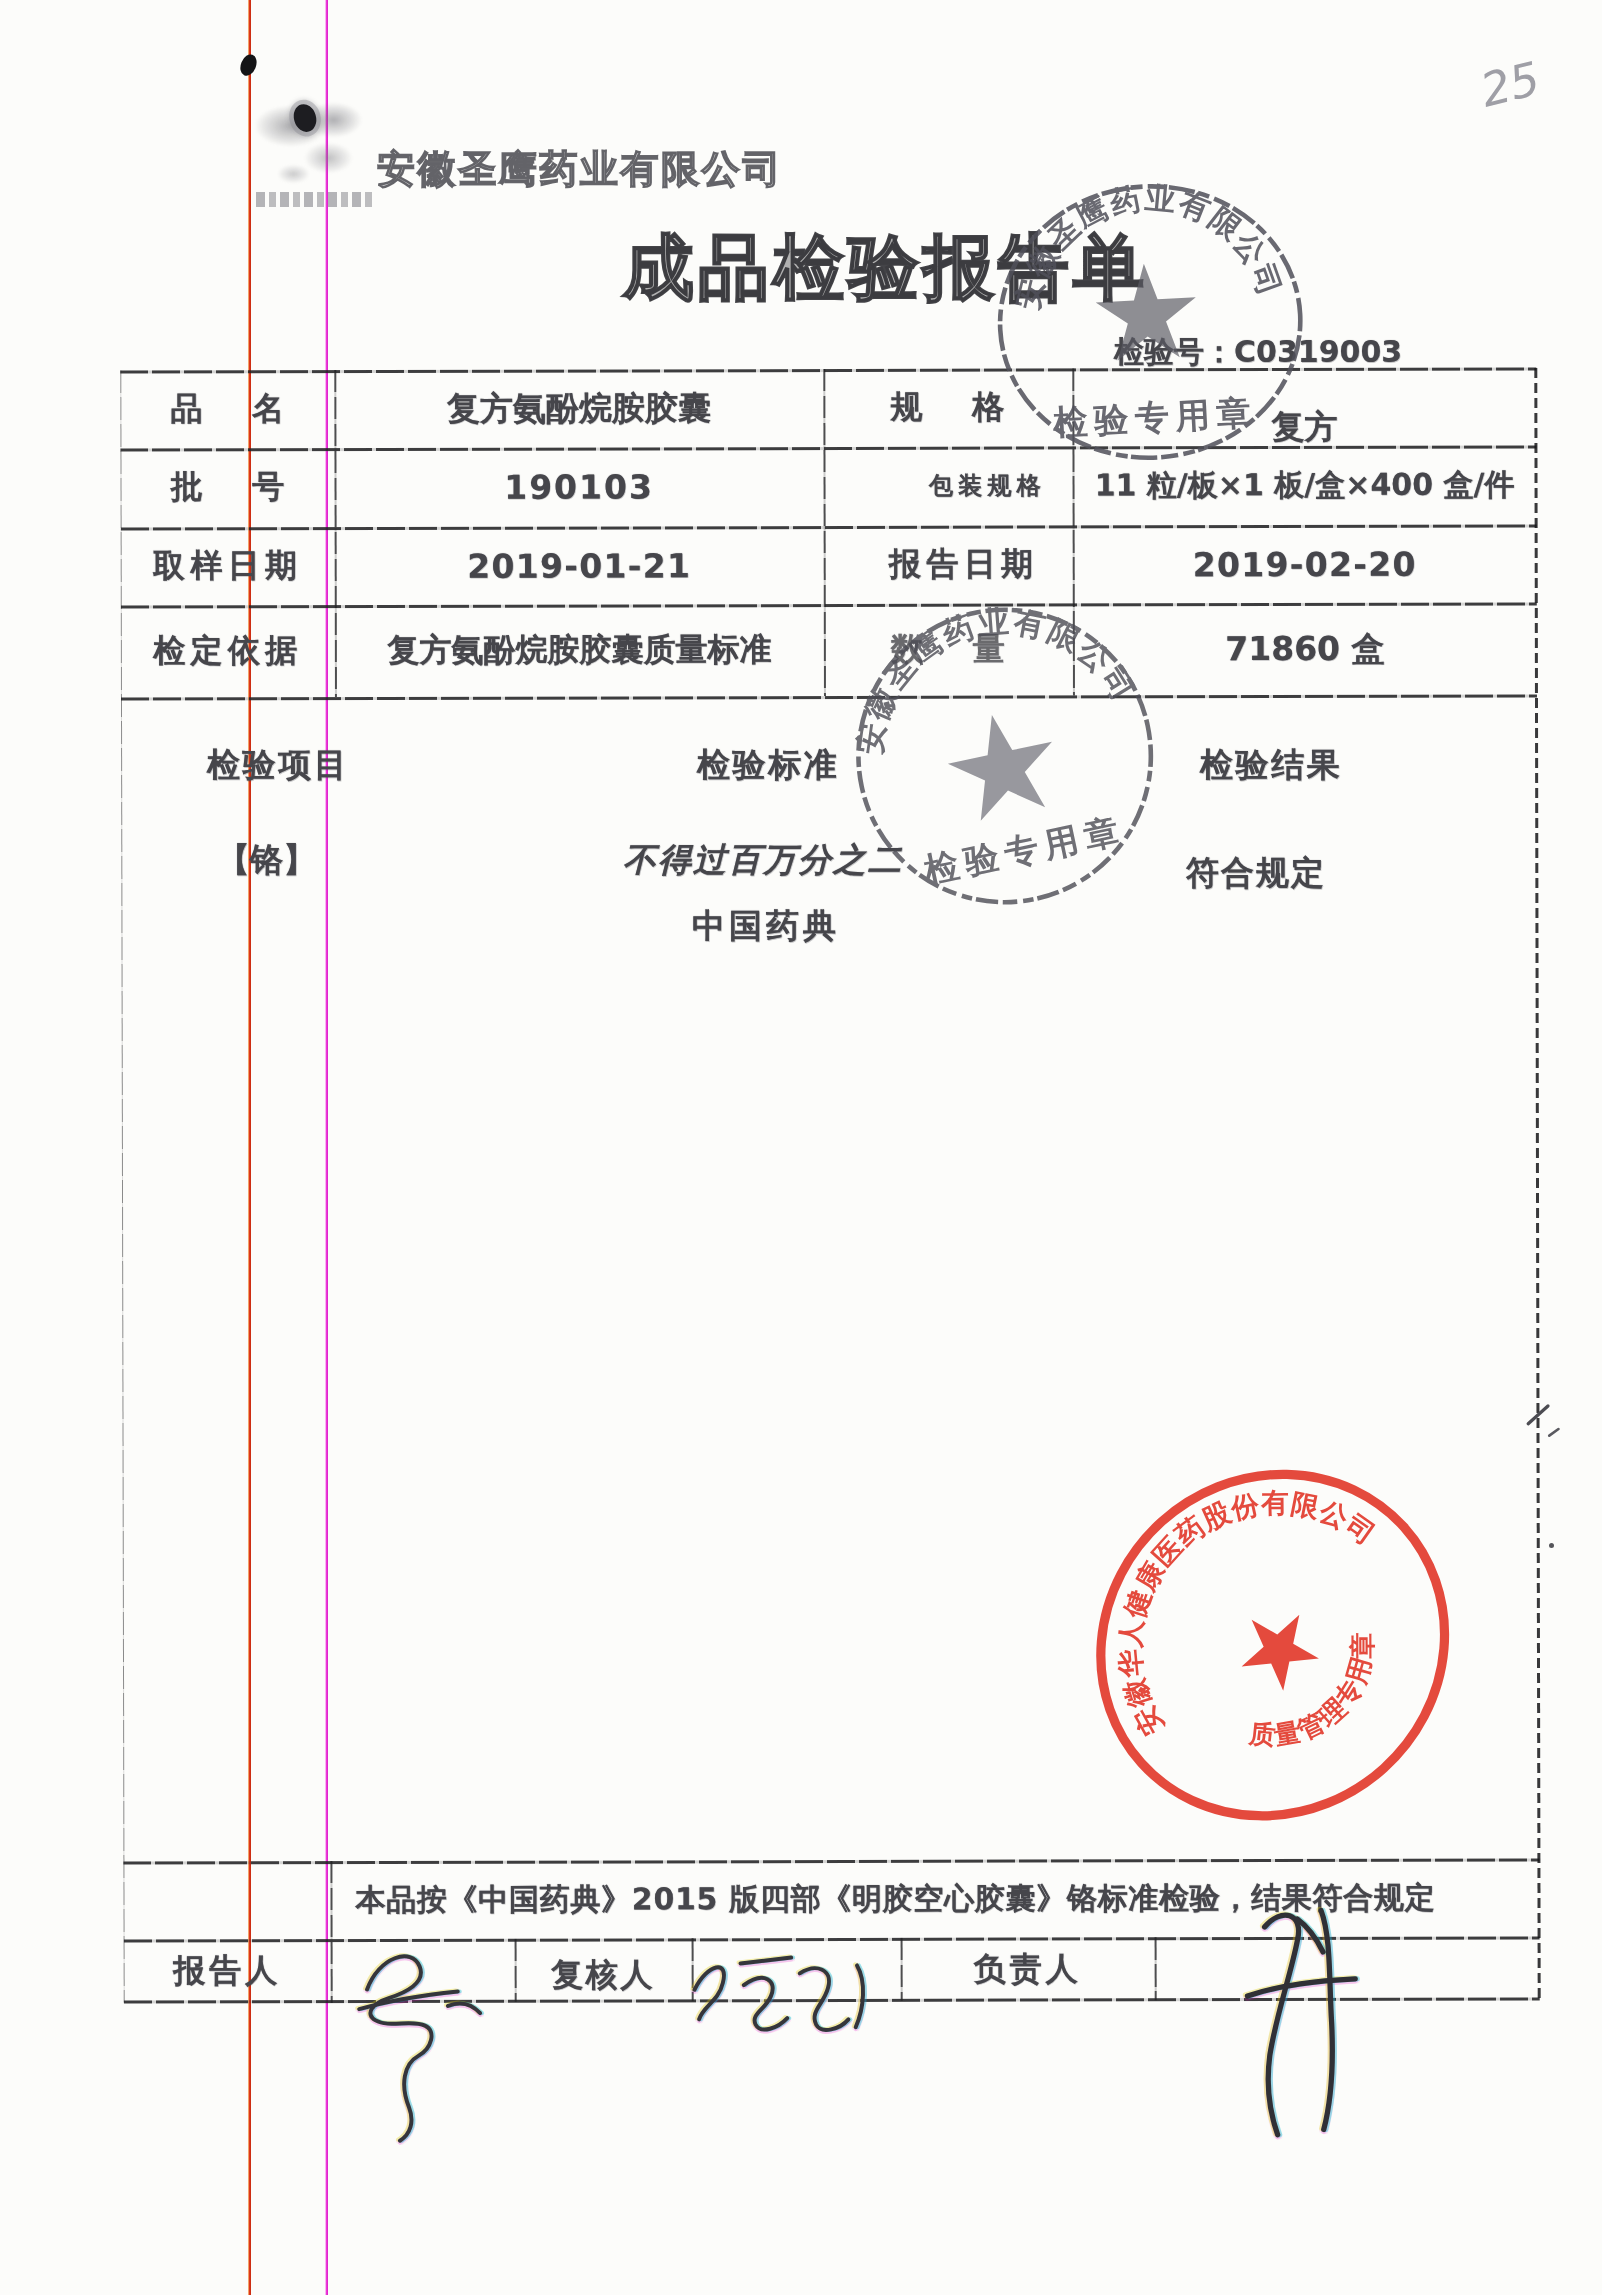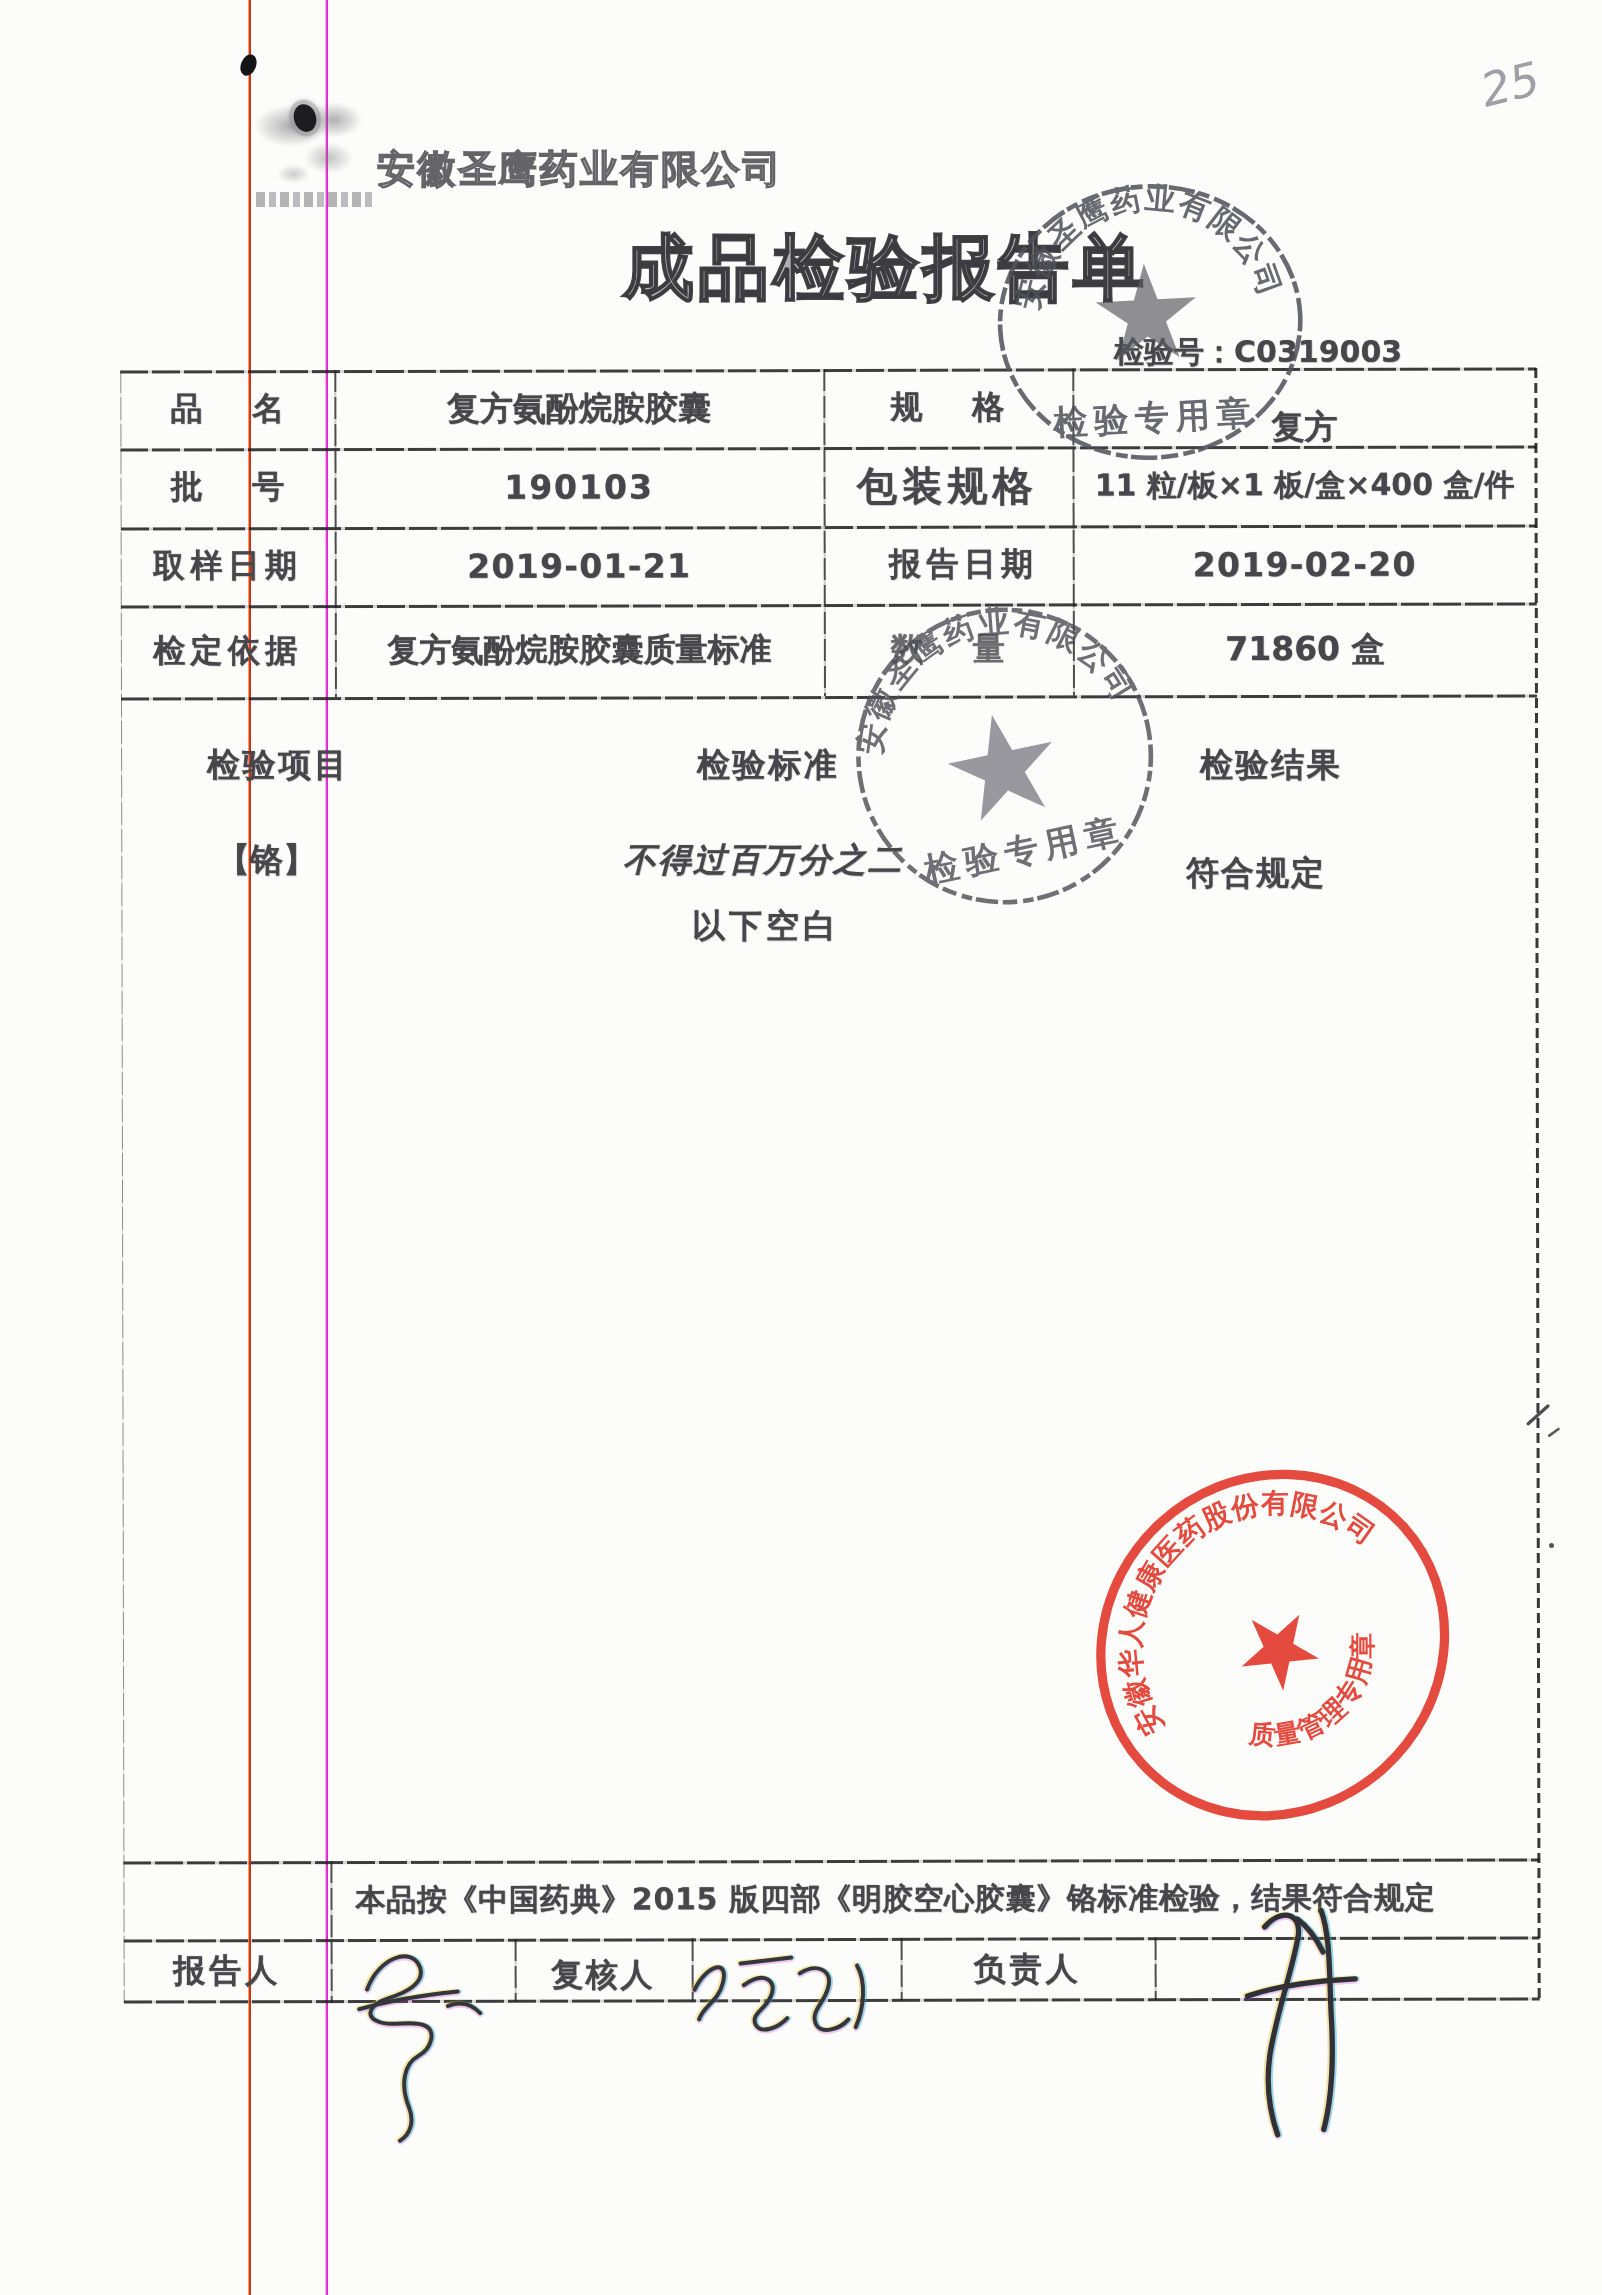--- a/index.html
+++ b/index.html
@@ -87,21 +87,21 @@
     <div class="vl" style="left:777px;top:1569px;height:63px;"></div>
     <div class="vl" style="left:1031px;top:1569px;height:63px;"></div>
 
     <div class="cell fx w2" style="left:0;top:0;width:214px;height:78px;font-size:32px;">品名</div>
     <div class="cell fx" style="left:214px;top:0;width:489px;height:78px;font-size:33px;">复方氨酚烷胺胶囊</div>
     <div class="cell fx w2" style="left:703px;top:0;width:248px;height:78px;font-size:32px;">规格</div>
     <div class="cell fx" style="left:952px;top:0;width:464px;height:78px;font-size:33px;margin-top:20px;">复方</div>
 
     <div class="cell fx w2" style="left:0;top:78px;width:214px;height:78px;font-size:32px;">批号</div>
     <div class="cell fx" style="left:214px;top:78px;width:489px;height:78px;font-size:33px;letter-spacing:2px;">190103</div>
-    <div class="cell fx w4" style="left:703px;top:78px;width:248px;height:78px;font-size:40px;">包装规格</div>
+    <div class="cell fx w4" style="left:743px;top:78px;width:248px;height:78px;font-size:24px;">包装规格</div>
     <div class="cell fx" style="left:952px;top:78px;width:464px;height:78px;font-size:30px;">11 粒/板×1 板/盒×400 盒/件</div>
 
     <div class="cell fx w4" style="left:0;top:157px;width:214px;height:78px;font-size:32px;border-radius:25px;">取样日期</div>
     <div class="cell fx" style="left:214px;top:157px;width:489px;height:78px;font-size:33px;letter-spacing:1.3px;">2019-01-21</div>
     <div class="cell fx w4" style="left:703px;top:157px;width:280px;height:78px;font-size:32px;">报告日期</div>
     <div class="cell fx" style="left:952px;top:157px;width:464px;height:78px;font-size:33px;letter-spacing:1.3px;">2019-02-20</div>
 
     <div class="cell fx w4" style="left:0;top:235px;width:214px;height:92px;font-size:32px;">检定依据</div>
     <div class="cell fx" style="left:214px;top:235px;width:489px;height:92px;font-size:32px;">复方氨酚烷胺胶囊质量标准</div>
     <div class="cell fx w2" style="left:703px;top:235px;width:248px;height:92px;font-size:32px;opacity:.8;">数量</div>
@@ -113,21 +113,21 @@
     <div class="cell fx" style="left:391px;top:1569px;width:177px;height:74px;font-size:32px;letter-spacing:2.6px;">复核人</div>
     <div class="cell fx" style="left:777px;top:1569px;width:254px;height:63px;font-size:32px;letter-spacing:4px;">负责人</div>
   </div>
 
   <div class="midtxt fx" style="left:207px;top:743px;letter-spacing:2.6px;">检验项目</div>
   <div class="midtxt fx" style="left:697px;top:743px;letter-spacing:2.6px;">检验标准</div>
   <div class="midtxt fx" style="left:1200px;top:743px;letter-spacing:2.6px;">检验结果</div>
   <div class="midtxt fx" style="left:217px;top:838px;">【铬】</div>
   <div class="midtxt fx" style="left:623px;top:838px;letter-spacing:2px;font-style:italic;">不得过百万分之二</div>
   <div class="midtxt fx" style="left:1186px;top:851px;letter-spacing:2px;">符合规定</div>
-  <div class="midtxt fx" style="left:692px;top:904px;letter-spacing:4px;">以下空白</div>
+  <div class="midtxt fx" style="left:692px;top:904px;letter-spacing:4px;">中国药典</div>
 
   <div class="speck" style="left:1549px;top:1543px;width:5.3px;height:5.3px;"></div>
 
   <svg class="abs" style="left:0;top:0;pointer-events:none;" width="1603" height="2295" viewBox="0 0 2433 3485">
     <defs>
       <polygon id="star" points="0,-100 22.5,-31 95.1,-31 36.3,11.8 58.8,80.9 0,38.2 -58.8,80.9 -36.3,11.8 -95.1,-31 -22.5,-31"></polygon>
       <path id="arcTop1" d="M1577,457 A172,172 0 0 1 1915,457" fill="none"></path>
       <path id="arcTop2" d="M1340,1115 A188,188 0 0 1 1710,1115" fill="none"></path>
       <path id="arcRedRing" d="M1724,2507 A208,208 0 1 1 2140,2507" fill="none"></path>
       <path id="arcRedCaption" d="M1809,2584 A150,150 0 0 0 2055,2584" fill="none"></path>

